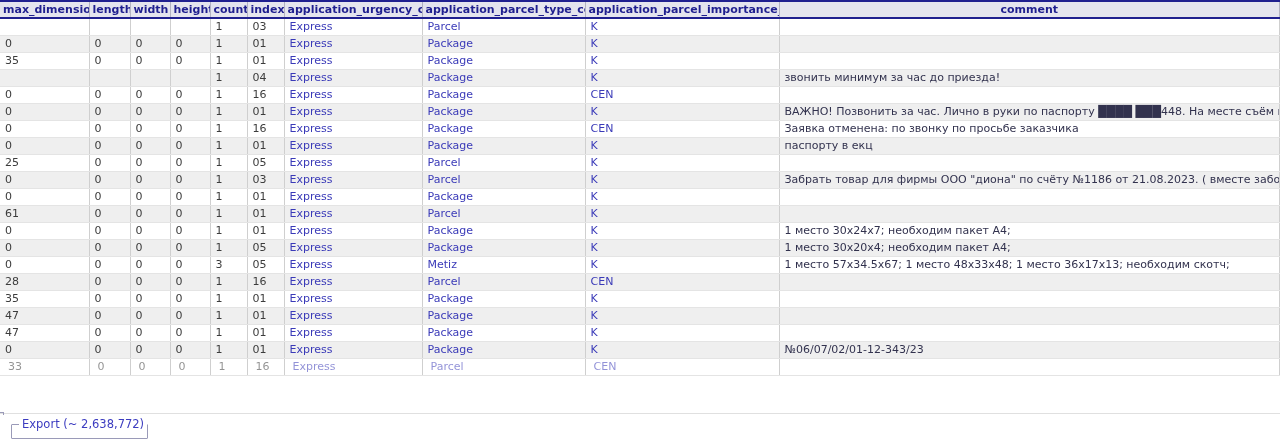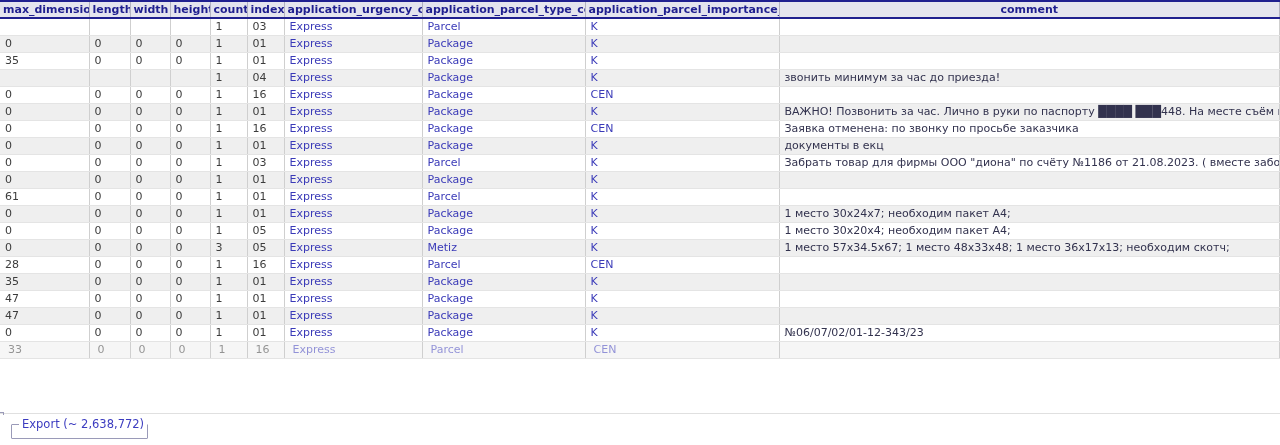--- a/index.html
+++ b/index.html
@@ -195,21 +195,33 @@
         <tr>
           <td class="num">0</td>
           <td class="num">0</td>
           <td class="num">0</td>
           <td class="num">0</td>
           <td class="num">1</td>
           <td class="num">01</td>
           <td class="link">Express</td>
           <td class="link">Package</td>
           <td class="link">K</td>
-          <td class="comment">документы в екц</td>
+          <td class="comment">паспорту в екц</td>
+        </tr>
+        <tr>
+          <td class="num">25</td>
+          <td class="num">0</td>
+          <td class="num">0</td>
+          <td class="num">0</td>
+          <td class="num">1</td>
+          <td class="num">05</td>
+          <td class="link">Express</td>
+          <td class="link">Parcel</td>
+          <td class="link">K</td>
+          <td class="comment"></td>
         </tr>
         <tr>
           <td class="num">0</td>
           <td class="num">0</td>
           <td class="num">0</td>
           <td class="num">0</td>
           <td class="num">1</td>
           <td class="num">03</td>
           <td class="link">Express</td>
           <td class="link">Parcel</td>

